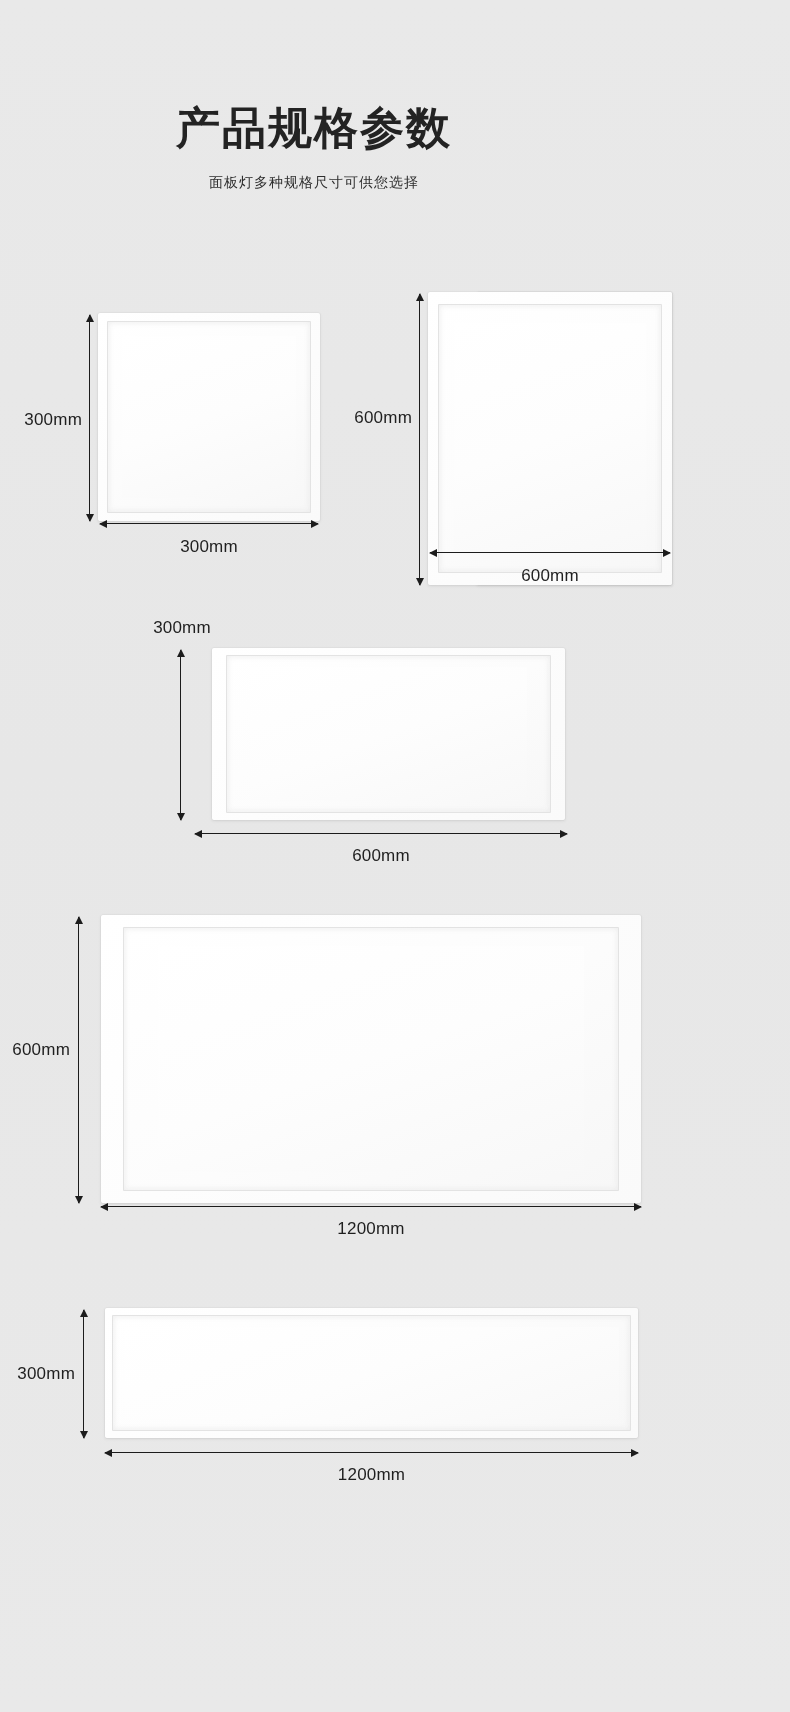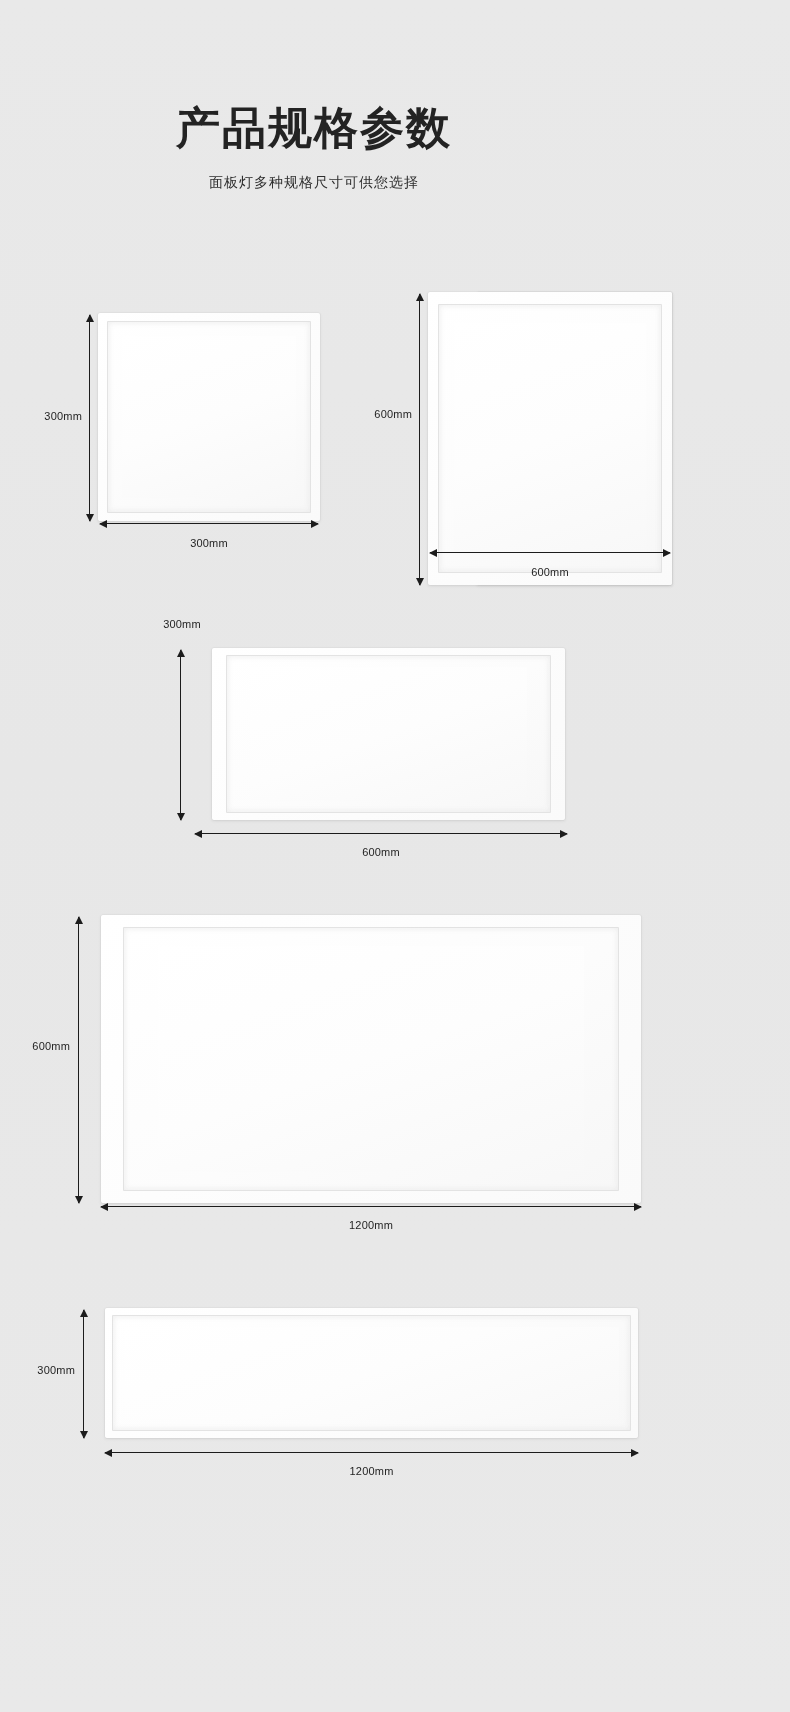--- a/index.html
+++ b/index.html
@@ -114,21 +114,21 @@
     left: -1px;
     border-right: 8px solid #1c1c1c;
   }
   .hline::after {
     right: -1px;
     border-left: 8px solid #1c1c1c;
   }
 
   .dim-label {
     position: absolute;
-    font-size: 11px;
+    font-size: 17px;
     color: #1f1f1f;
     white-space: nowrap;
     letter-spacing: 0.2px;
   }
   .dim-label.right-align { text-align: right; }
   .dim-label.center-align { text-align: center; }
 </style>
 </head>
 <body>
 

